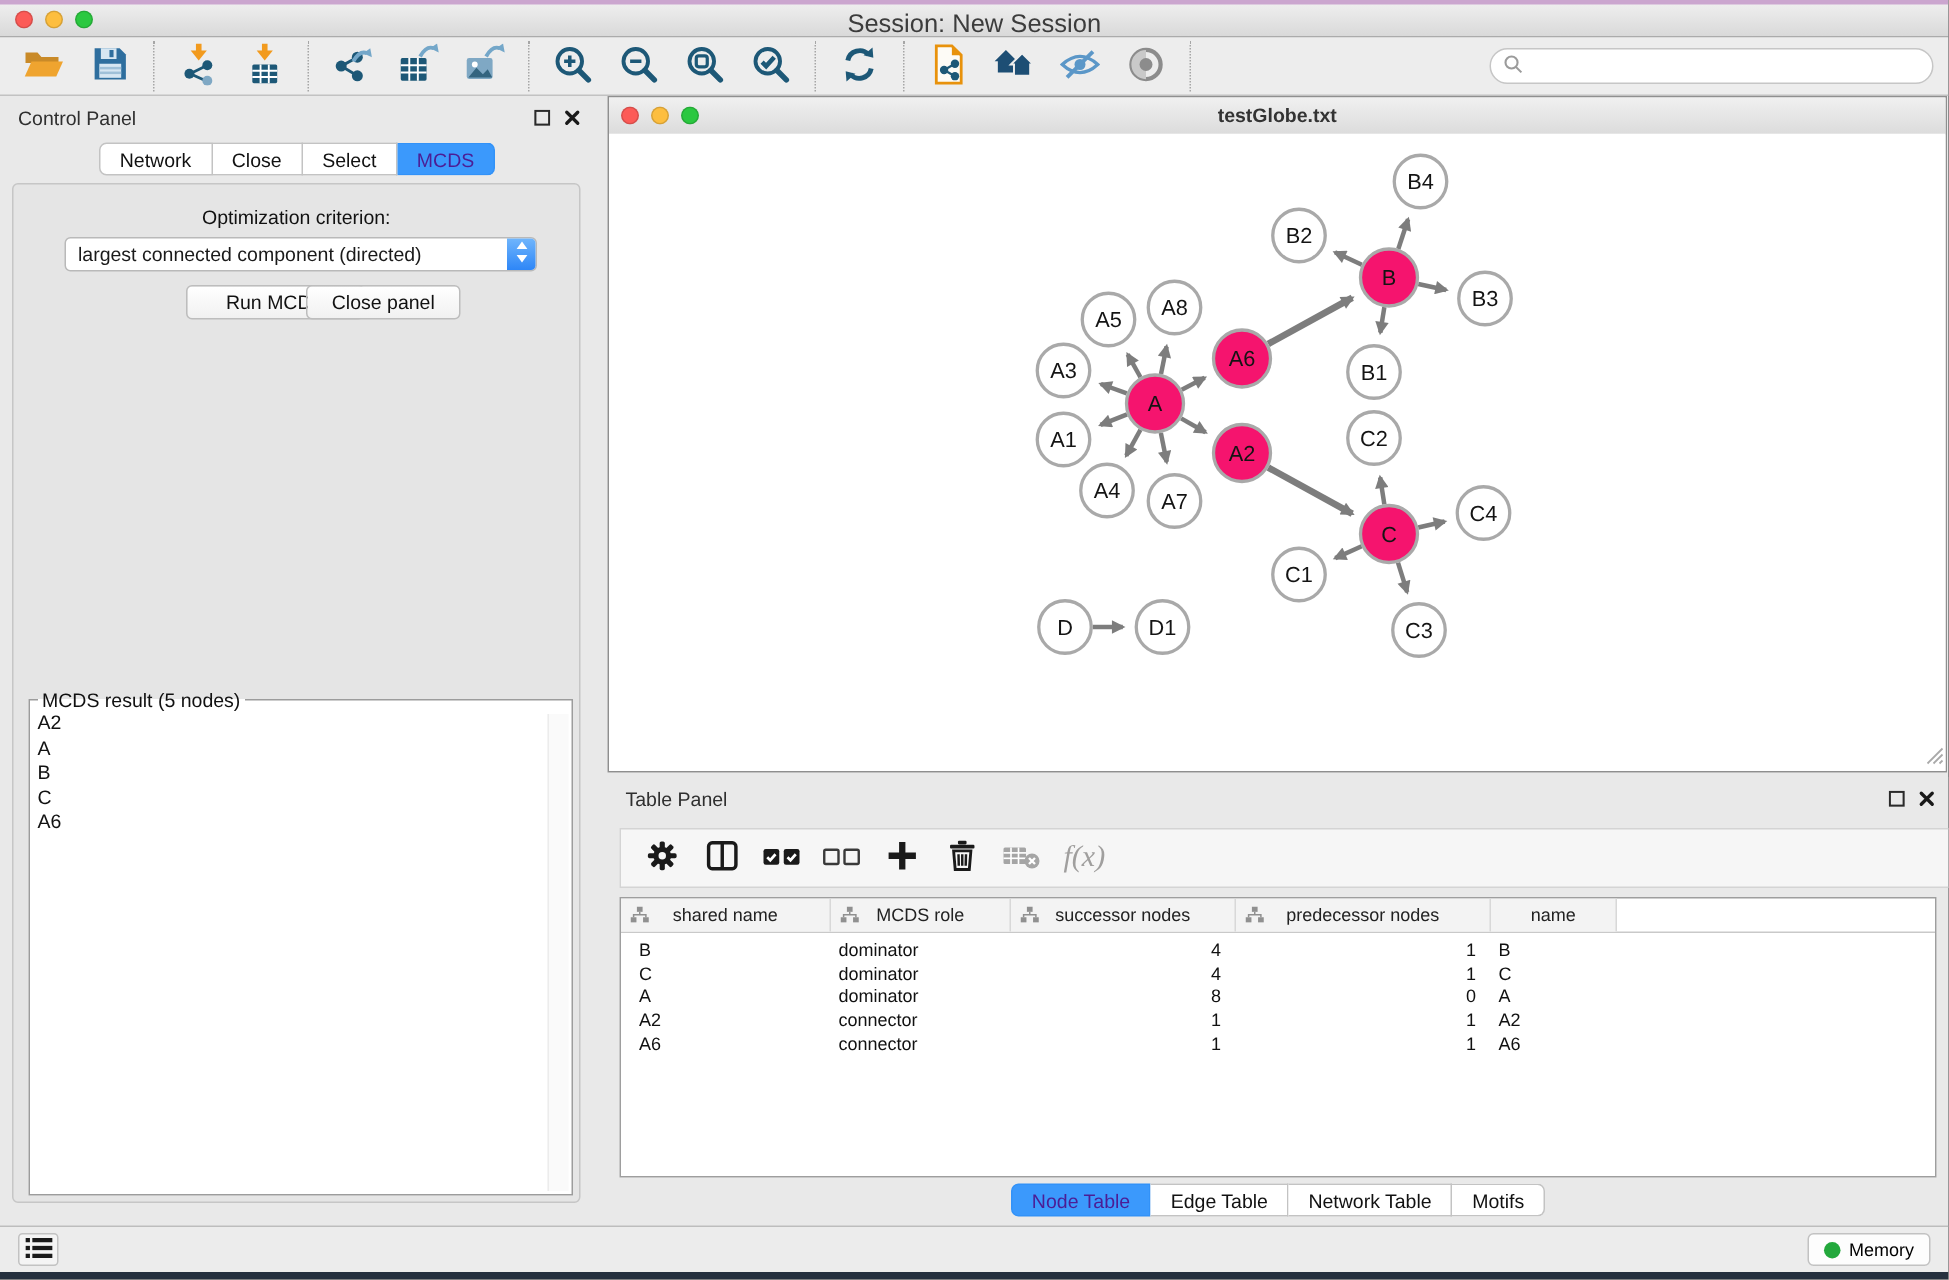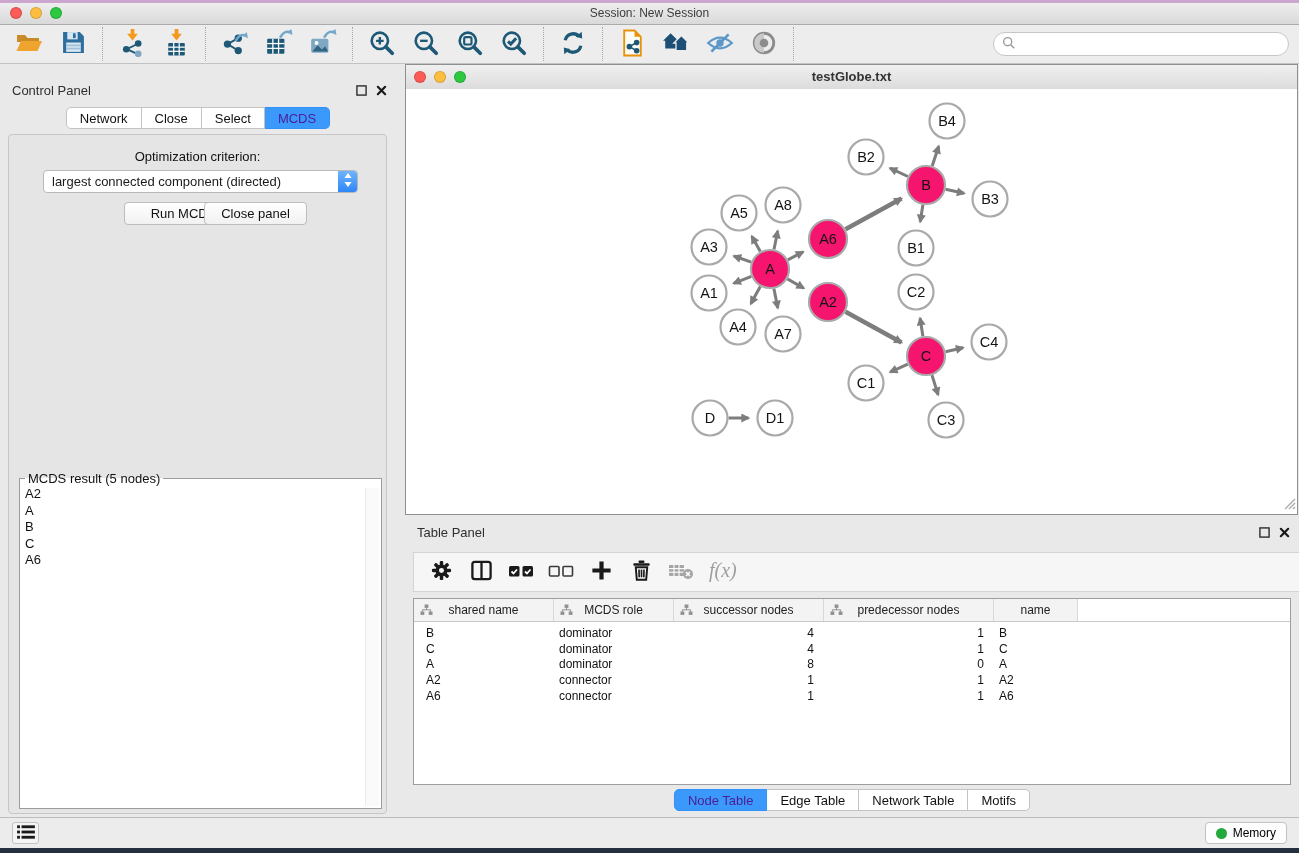--- a/index.html
+++ b/index.html
@@ -3,30 +3,30 @@
 <meta charset="utf-8">
 <style>
   html,body{margin:0;padding:0;background:#444;}
   .app{position:relative;width:1299px;height:853px;background:#E9E9E9;font-family:"Liberation Sans",sans-serif;font-size:13px;color:#1a1a1a;overflow:hidden;}
   
   .titlebar{position:absolute;left:0;top:0;width:100%;height:25px;background:linear-gradient(#F1F1F1,#D9D9D9);border-bottom:1px solid #ABABAB;box-sizing:border-box;}
   .accent-strip{position:absolute;left:0;top:0;width:100%;height:3px;background:#CBA6CF;}
   .traffic{position:absolute;top:7px;left:10px;display:flex;gap:8px;}
   .light{width:12px;height:12px;border-radius:50%;box-sizing:border-box;border:1px solid rgba(0,0,0,0.15);}
   .light.red{background:#FC5B57}.light.yellow{background:#FDBE3F}.light.green{background:#2BC840}
-  .title-text{position:absolute;left:0;top:6px;width:100%;text-align:center;font-size:12px;color:#3C3C3C;}
+  .title-text{position:absolute;left:0;top:6px;width:100%;text-align:center;font-size:17px;color:#3C3C3C;}
   
   .toolbar{position:absolute;top:25px;left:0;width:100%;height:39px;background:#EDEDED;border-bottom:1px solid #C2C2C2;box-sizing:border-box;display:flex;align-items:center;}
   .tb-group{display:flex;align-items:center;gap:8px;padding:0 11px;border-right:1px dotted #A6A6A6;height:34px;}
   .tb-group:last-of-type{border-right:none;}
   .tb-btn{width:36px;height:34px;border:none;background:transparent;display:flex;align-items:center;justify-content:center;padding:0;cursor:pointer;}
   .search-field{margin-left:auto;margin-right:10px;width:296px;height:24px;background:#fff;border:1px solid #C6C6C6;border-radius:13px;display:flex;align-items:center;padding-left:8px;box-sizing:border-box;gap:5px;}
   .search-field input{border:none;outline:none;flex:1;font-size:13px;font-family:inherit;background:transparent;height:20px;}
   
-  .control-panel{position:absolute;left:0;top:76px;width:396px;height:753px;background:#E9E9E9;}
+  .control-panel{position:absolute;left:0;top:64px;width:396px;height:753px;background:#E9E9E9;}
   .panel-header-title{position:absolute;left:12px;top:7px;font-size:13px;color:#2F2F2F;}
   .panel-controls{position:absolute;right:9px;top:9px;display:flex;gap:9px;align-items:center;}
   .panel-controls span{display:flex;cursor:pointer;}
   .cp-tabs{position:absolute;top:31px;left:0;width:100%;display:flex;justify-content:center;}
   .tab{height:22px;padding:0 13px;background:#FFF;border:1px solid #C3C3C3;border-left:none;font-size:13px;display:flex;align-items:center;color:#111;cursor:pointer;box-sizing:border-box;}
   .tab:first-child{border-left:1px solid #C3C3C3;border-radius:5px 0 0 5px;}
   .tab:last-child{border-radius:0 5px 5px 0;}
   .tab.active{background:#3B99FC;border-color:#3292F8;color:#4c1d95;}
   .cp-box{position:absolute;left:8px;top:58px;width:379px;height:680px;background:#E5E5E5;border:1px solid #C6C6C6;border-radius:4px;box-sizing:border-box;}
   .criterion-label{position:absolute;top:14px;left:0;width:100%;text-align:center;font-size:13px;color:#111;}

